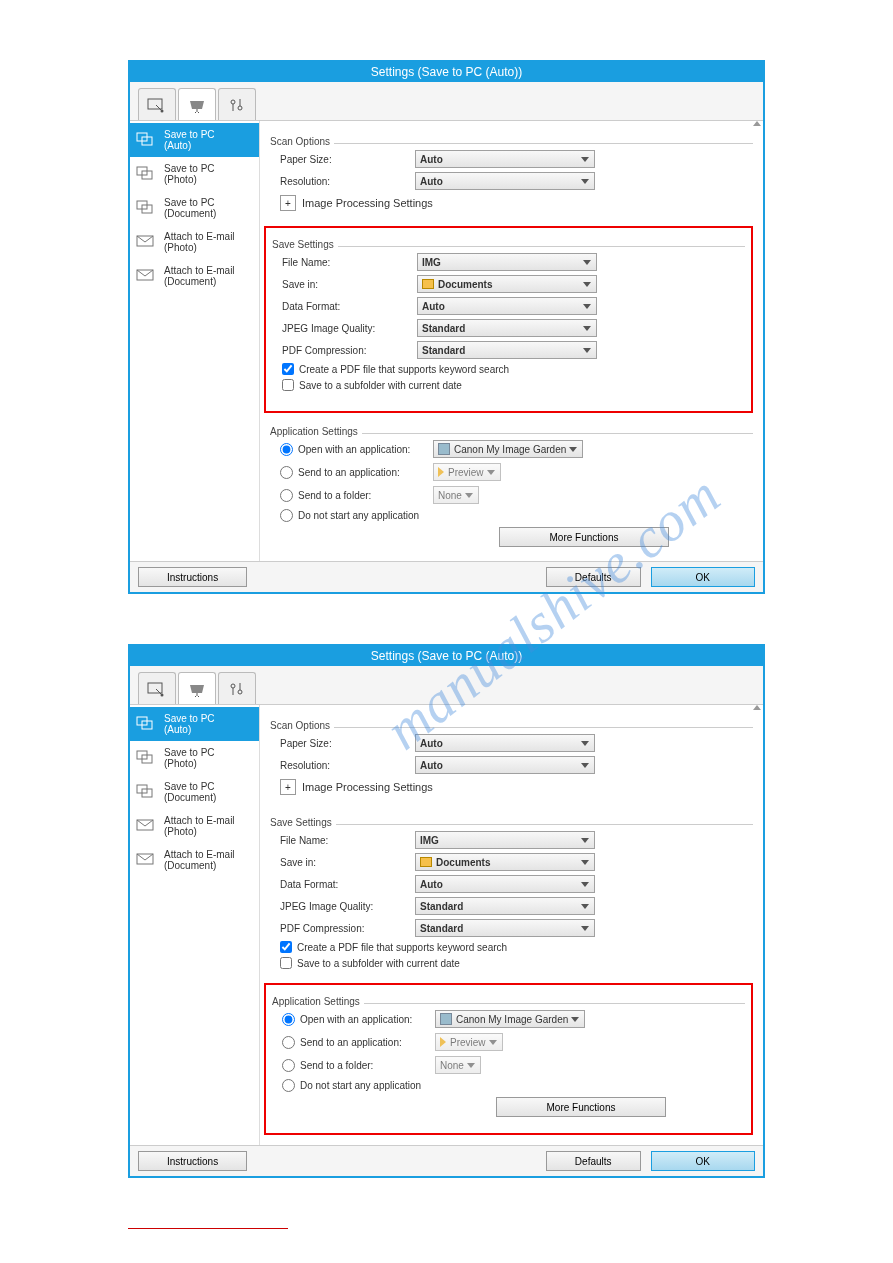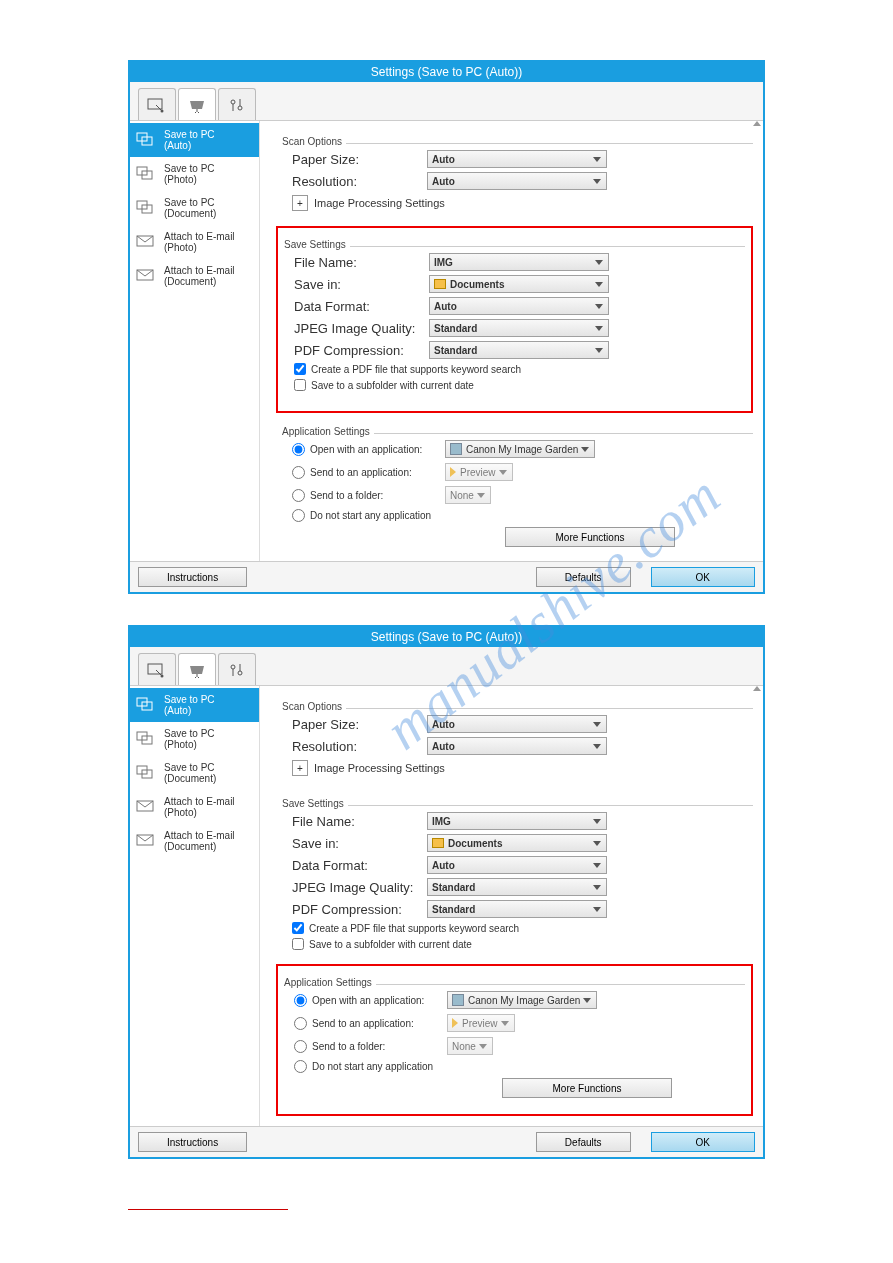--- a/index.html
+++ b/index.html
@@ -1,54 +1,54 @@
 <!DOCTYPE html>
 <html><head>
 <meta charset="utf-8">
 <style>
 * { box-sizing: border-box; margin: 0; padding: 0; }
 body { background: #fff; font-family: "Segoe UI", Arial, sans-serif; font-size: 11px; color: #333; width: 893px; position: relative; }
 .page-wrap { padding: 60px 128px 40px 128px; }
-.window { border: 2px solid #1a9ee0; background: #fef9c3; margin-bottom: 31px; }
+.window { border: 2px solid #1a9ee0; background: #fef9c3; margin-bottom: 50px; }
 .titlebar { background: #1a9ee0; color: #fff; text-align: center; padding: 3px 0; font-size: 12px; }
 .toolbar { background: #f5f5f5; border-bottom: 1px solid #ccc; padding: 6px 8px 0 8px; display: flex; gap: 2px; }
 .tb-btn { width: 38px; height: 32px; border: 1px solid #bbb; border-bottom: none; background: #fff; display: flex; align-items: center; justify-content: center; border-top-left-radius: 3px; border-top-right-radius: 3px; }
 .tb-btn.sel { background: #fff; }
 .tb-btn:not(.sel) { background: #f0f0f0; }
-.body { display: flex; background: #fff; gap: 12px; }
+.body { display: flex; background: #fff; }
 .sidebar { width: 130px; border-right: 1px solid #ddd; padding-top: 2px; }
 .sb-item { display: flex; align-items: center; gap: 6px; padding: 6px 6px; font-size: 10px; line-height: 1.1; cursor: pointer; }
 .sb-item.active { background: #1a9ee0; color: #fff; }
 .sb-item.active svg { stroke: #fff; fill: none; }
 .sb-icon { width: 22px; height: 18px; flex-shrink: 0; display: flex; align-items: center; justify-content: center; }
 .sb-label { flex: 1; }
 .main { flex: 1; padding: 8px 10px 4px 10px; position: relative; }
 .fieldset-label { font-size: 10px; color: #444; margin-bottom: 2px; }
 .fieldset { border-top: 1px solid #ccc; padding: 6px 0 6px 10px; margin-bottom: 4px; }
 .group-wrap { position: relative; margin-bottom: 2px; }
 .group-wrap .fieldset-label { position: relative; top: 6px; background: #fff; display: inline-block; padding-right: 4px; z-index: 1; }
 .red-box { border: 2px solid #e00; padding: 4px 6px 6px 6px; margin: 4px 0 6px -6px; }
 .row { display: flex; align-items: center; margin-bottom: 4px; min-height: 18px; }
-.row .label { width: 135px; font-size: 13px; }
+.row .label { width: 135px; font-size: 10px; }
 .row .control { flex: 1; max-width: 180px; font-weight: bold; }
 .select { width: 100%; height: 18px; border: 1px solid #a0a0a0; background: linear-gradient(#f8f8f8,#e4e4e4); font-size: 10px; padding: 0 16px 0 4px; position: relative; display: flex; align-items: center; }
 .select::after { content: ""; position: absolute; right: 5px; top: 6px; width: 0; height: 0; border-left: 4px solid transparent; border-right: 4px solid transparent; border-top: 5px solid #555; }
 .select .folder-ic { width: 12px; height: 10px; background: #f6c04a; border: 1px solid #b88800; margin-right: 4px; }
 .select .app-ic { width: 12px; height: 12px; background: #9bc; border: 1px solid #789; margin-right: 4px; }
 .select .prev-ic { width: 0; height: 0; border-left: 6px solid #e8a000; border-top: 5px solid transparent; border-bottom: 5px solid transparent; margin-right: 4px; }
 .select.disabled { opacity: .65; }
 .expand-btn { width: 16px; height: 16px; border: 1px solid #999; background: #fff; display: inline-flex; align-items: center; justify-content: center; font-size: 10px; margin-right: 6px; }
 .chk { display: flex; align-items: center; gap: 5px; font-size: 10px; margin: 4px 0; }
 .chk input { width: 12px; height: 12px; }
 .radio-row { display: flex; align-items: center; font-size: 10px; margin-bottom: 5px; }
 .radio-row input { margin-right: 5px; }
 .radio-row .label { width: 135px; }
 .btn-area { display: flex; justify-content: center; margin-top: 4px; align-items: flex-end; }
 .more-btn { width: 170px; height: 20px; border: 1px solid #999; background: linear-gradient(#f8f8f8,#e4e4e4); font-size: 10px; }
-.bottom-bar { border-top: 1px solid #ccc; background: #f5f5f5; display: flex; align-items: center; padding: 5px 8px; gap: 20px; }
+.bottom-bar { border-top: 1px solid #ccc; background: #f5f5f5; display: flex; align-items: center; padding: 5px 8px; gap: 10px; }
 .bottom-bar .spacer { flex: 1; }
 .dlg-btn { height: 20px; border: 1px solid #999; background: linear-gradient(#f8f8f8,#e4e4e4); font-size: 10px; padding: 0 28px; cursor: pointer; }
 .dlg-btn.ok { border: 1px solid #1a9ee0; background: linear-gradient(#d0ecf8,#a8d8ef); padding: 0 44px; }
 .hr-red { border: none; border-top: 1.5px solid #c00; margin: 50px 0 0 0; width: 160px; }
 .watermark { position: absolute; font-size: 56px; color: rgba(70,140,220,0.4); font-style: italic; font-family: Georgia, serif; transform: rotate(-38deg); pointer-events: none; font-weight: 400; letter-spacing: 1px; }
 .scroll-ind { position: absolute; right: 2px; top: 0; width: 8px; height: 8px; }
 .scroll-ind::before { content: ""; display: block; width: 0; height: 0; border-left: 4px solid transparent; border-right: 4px solid transparent; border-bottom: 5px solid #999; }
 </style>
 </head>
 <body>

